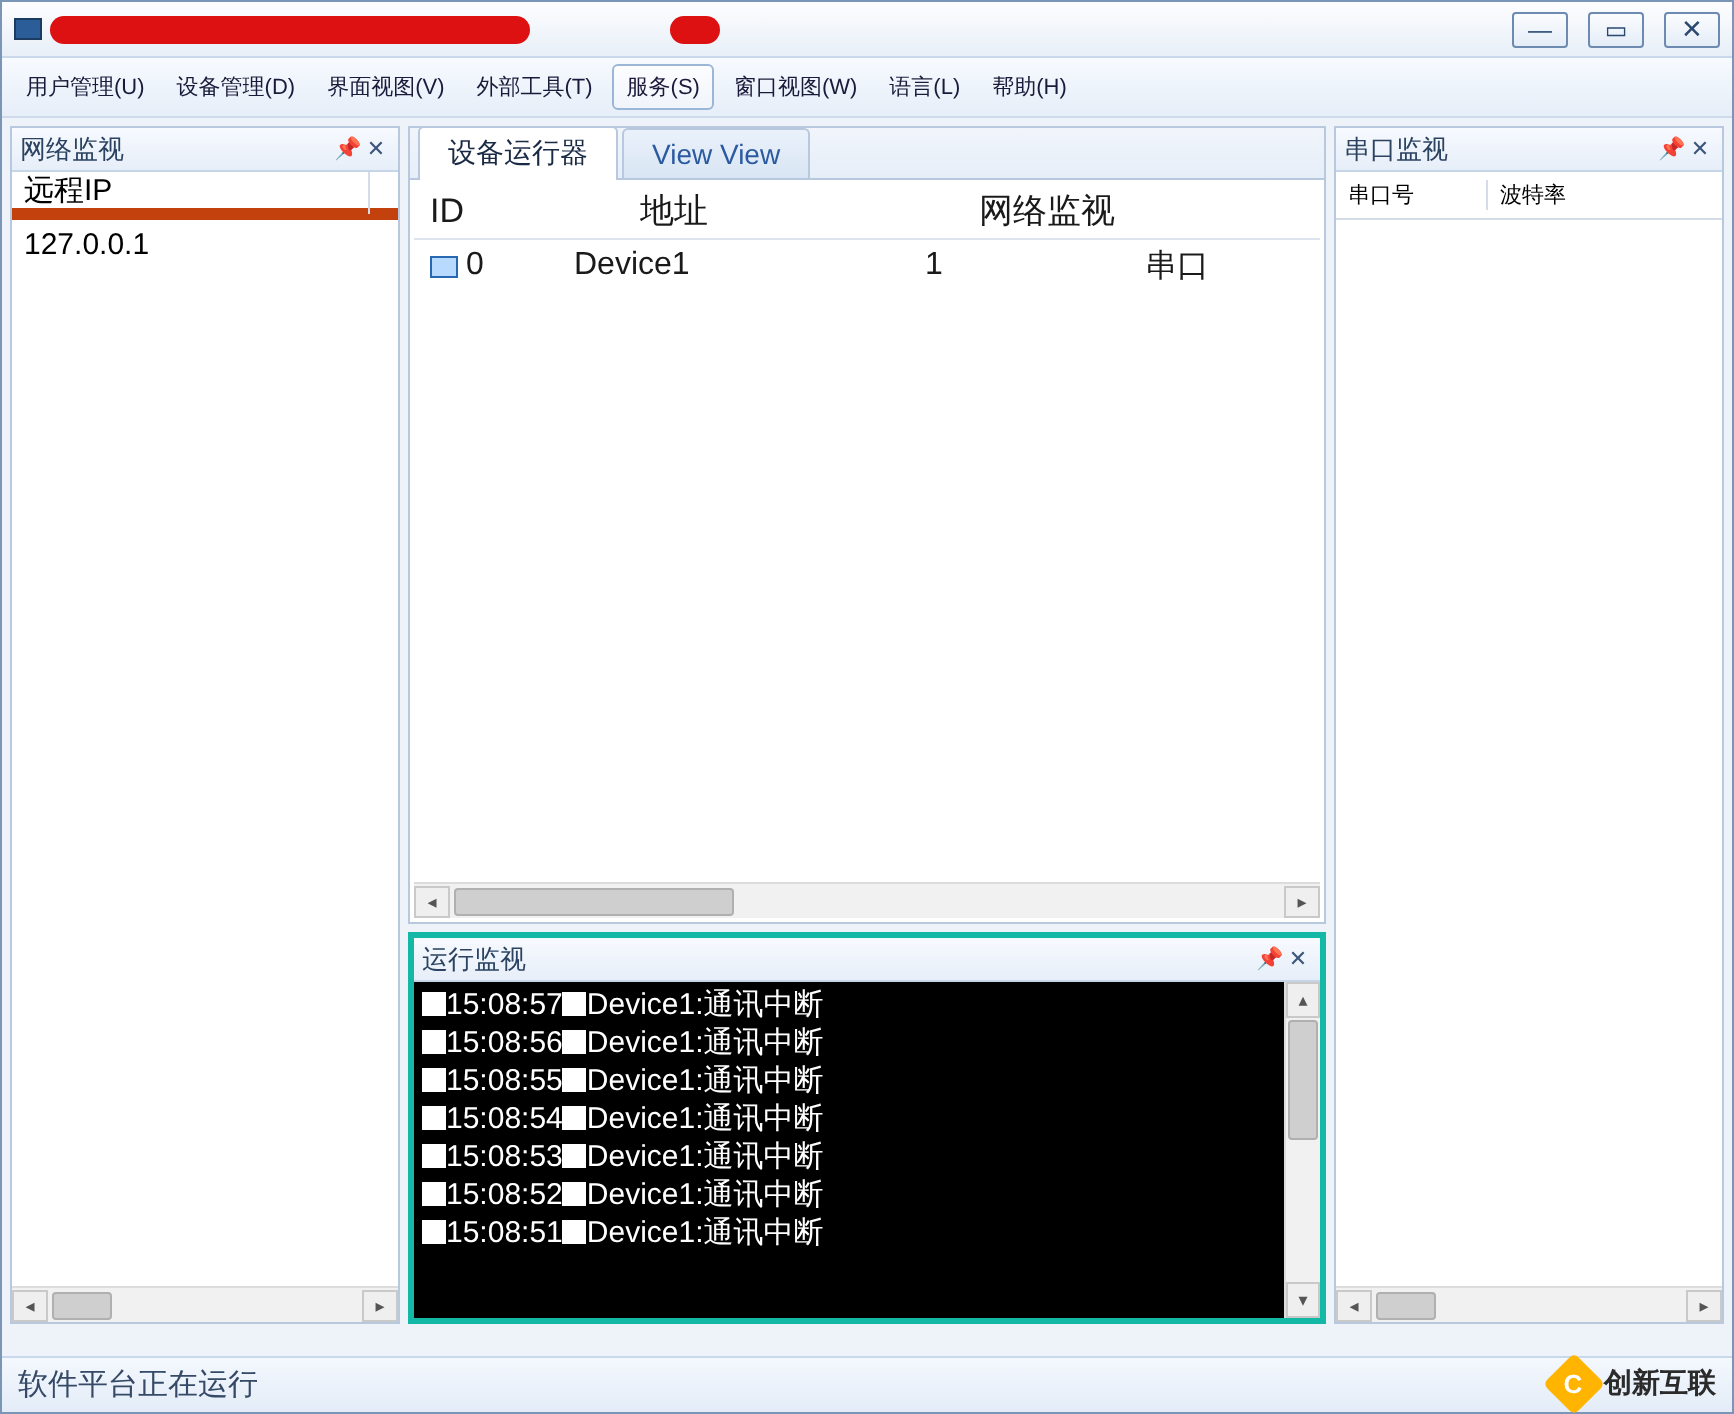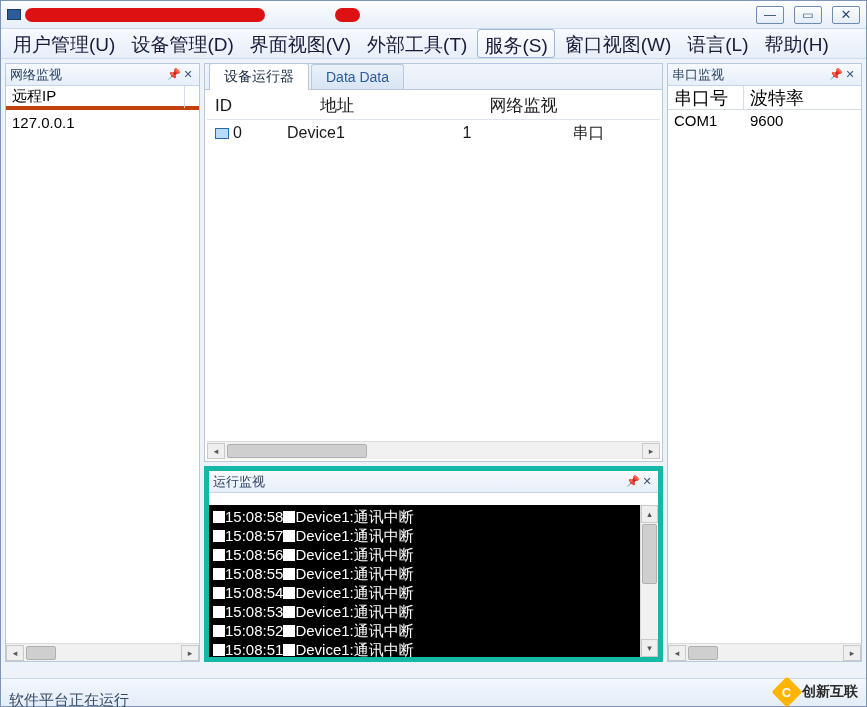--- a/index.html
+++ b/index.html
@@ -12,38 +12,38 @@
   .title-icon { width: 14px; height: 11px; background: #2b5d99; border: 1px solid #1b3b61; margin-right: 6px; }
   .redact { height: 14px; background: #d11; border-radius: 7px; }
   .redact.r1 { width: 240px; margin-left:-2px;}
   .redact-space { width: 70px; }
   .redact.r2 { width: 25px; }
   .win-controls { margin-left: auto; display: flex; gap: 10px; }
   .win-btn { width: 28px; height: 18px; border: 1px solid #6d8bb0; border-radius: 2px; background: linear-gradient(#fbfcfe,#e4edf7); display:flex; align-items:center; justify-content:center; font-size: 12px; color:#2b4a73; cursor:pointer;}
   .win-btn.close { font-size: 13px; }
 
   
-  .menubar { height: 30px; background: linear-gradient(#f7faff,#e6eef8); display: flex; padding: 0 6px; gap: 4px; border-bottom:1px solid #cfdbeb; font-size: 19px; color:#1a1a3a;}
+  .menubar { height: 30px; background: linear-gradient(#f7faff,#e6eef8); display: flex; align-items: center; padding: 0 6px; gap: 4px; border-bottom:1px solid #cfdbeb; font-size: 11px; color:#1a1a3a;}
   .menu-item { padding: 3px 6px; cursor:pointer; }
   .menu-item.selected { border: 1px solid #9cb6d8; border-radius: 3px; background: linear-gradient(#fdfdff,#f0f5fb); }
 
   
   .mainarea { flex: 1; display: flex; background: #eef2f9; padding: 4px 4px 16px 4px; gap: 4px; overflow:hidden;}
   .panel { background: #fff; border: 1px solid #b8c8de; display:flex; flex-direction:column; }
   .panel-head { height: 22px; background: linear-gradient(#f7faff,#e6eef8); border-bottom:1px solid #c7d5e8; display:flex; align-items:center; padding:0 4px; font-size:13px; color:#2b4260;}
   .panel-head .spacer { flex:1; }
   .panel-head .pin, .panel-head .x { width:14px; text-align:center; font-size:11px; color:#3b567a; cursor:pointer;}
 
   .left-panel { width: 195px; }
   .right-panel { width: 195px; }
   .center-col { flex:1; display:flex; flex-direction:column; gap:4px; }
 
   
   .left-grid { flex:1; overflow:hidden; }
-  .left-header { display:flex; height:24px; align-items:center; background:#fff; border-bottom:4px solid #c2410c; font-size:15px; }
+  .left-header { display:flex; height:24px; align-items:center; background:#fff; border-bottom:6px solid #c2410c; font-size:15px; }
   .left-header .col, .left-row .col { padding:2px 6px; }
   .left-header .c1 { flex:1; border-right:1px solid #d4dce8; }
   .left-header .c2 { width:14px; }
   .left-row { display:flex; font-size:15px; padding:2px 0;}
   .left-row .c1 { flex:1; padding-left:6px;}
 
   
   .tabs-panel { flex:1; background:#fff; border:1px solid #b8c8de; display:flex; flex-direction:column; overflow:hidden;}
   .tabstrip { height:26px; display:flex; align-items:flex-end; background: linear-gradient(#f1f5fb,#e6eef8); padding-left:4px; border-bottom:1px solid #b8c8de;}
   .tab { padding:4px 14px 4px 14px; font-size:14px; border:1px solid #b8c8de; border-bottom:none; margin-right:2px; border-top-left-radius:3px; border-top-right-radius:3px; cursor:pointer;}
@@ -60,41 +60,41 @@
   .dcol-addr { width:100px; text-align:center;}
   .dcol-type { flex:1; text-align:center;}
   .monitor-icon { width:14px; height:11px; background:#b8daff; border:1px solid #2867b2; display:inline-block;}
 
   .hscroll-track { height:18px; background:#f1f1f1; border-top:1px solid #dcdcdc; display:flex; align-items:center;}
   .hscroll-left, .hscroll-right { width:18px; height:16px; background:#efefef; border:1px solid #c9c9c9; display:flex; align-items:center; justify-content:center; font-size:9px; color:#555; cursor:pointer;}
   .hscroll-right { margin-left:auto;}
   .hscroll-thumb { height:14px; background:#cfcfcf; border:1px solid #b0b0b0; border-radius:2px;}
 
   
-  .log-panel { height:196px; background:#fff; border:5px solid #14b8a6; display:flex; flex-direction:column;gap:12px;}
+  .log-panel { height:196px; background:#fff; border:3px solid #14b8a6; display:flex; flex-direction:column;}
   .log-body-wrap { flex:1; display:flex; overflow:hidden;}
   .log-body { flex:1; background:#000; color:#fff; font-family:"NSimSun","SimSun",monospace; font-size:15px; line-height:19px; padding:2px 4px; overflow:hidden; white-space:nowrap;}
   .vscroll { width:18px; background:#f1f1f1; border-left:1px solid #dcdcdc; display:flex; flex-direction:column;}
   .vscroll .arrow { height:18px; background:#efefef; border:1px solid #c9c9c9; display:flex; align-items:center; justify-content:center; font-size:9px; color:#555; cursor:pointer;}
   .vscroll .thumb { background:#cfcfcf; border:1px solid #b0b0b0; border-radius:2px; margin:1px;}
   .vscroll .track { flex:1;}
 
   .blk { display:inline-block; width:12px; height:12px; background:#fff; vertical-align:-1px;}
 
   
   .right-grid { flex:1; overflow:hidden; }
-  .rg-head { display:flex; height:24px; align-items:center; font-size:18px; border-bottom:1px solid #d4dce8;}
+  .rg-head { display:flex; height:24px; align-items:center; font-size:11px; border-bottom:1px solid #d4dce8;}
   .rg-head .rc1 { width:76px; padding-left:6px; border-right:1px solid #d4dce8;}
   .rg-head .rc2 { flex:1; padding-left:6px;}
   .rg-row { display:flex; font-size:15px; padding:2px 0;}
   .rg-row .rc1 { width:76px; padding-left:6px;}
   .rg-row .rc2 { flex:1; padding-left:6px;}
 
   
-  .statusbar { height:28px; background: linear-gradient(#f4f8fe,#e3ecf7); border-top:1px solid #c9d8ea; display:flex; align-items:flex-start; padding:12px 8px; font-size:15px; color:#364a68; position:relative;}
+  .statusbar { height:28px; background: linear-gradient(#f4f8fe,#e3ecf7); border-top:1px solid #c9d8ea; display:flex; align-items:center; padding:12px 8px; font-size:15px; color:#364a68; position:relative;}
   .brand-logo { position:absolute; right:8px; bottom:3px; display:flex; align-items:center; gap:4px; font-size:14px; color:#2b2b2b; font-weight:bold;}
   .cx-badge { width:22px; height:22px; background:#ffb400; border-radius:3px; transform:rotate(45deg); display:flex; align-items:center; justify-content:center;}
   .cx-badge span { transform:rotate(-45deg); color:#fff; font-size:13px; font-weight:bold;}
 
   
   .panel .hscroll-track.mini .hscroll-thumb { width:30px; margin-left:2px;}
 </style>
 </head>
 <body>
 
@@ -148,21 +148,21 @@
         <div class="hscroll-thumb"></div>
         <div class="hscroll-right">▸</div>
       </div>
     </div>
 
     <div class="center-col">
 
       <div class="tabs-panel">
         <div class="tabstrip" id="tabstrip">
             <div class="tab active">设备运行器</div>
-            <div class="tab inactive">Data Data</div>
+            <div class="tab inactive">View View</div>
           </div>
         <div class="dev-grid-wrap">
           <div class="dev-head-row">
             <div class="dh dcol-id">ID</div>
             <div class="dh dcol-addr">地址</div>
             <div class="dh dcol-type">网络监视</div>
           </div>
           <div id="dev-rows" style="flex:1;">
               <div class="dev-row">
                 <div class="dcol-id"><span class="monitor-icon"></span> 0</div>
@@ -181,21 +181,20 @@
 
       <div class="log-panel">
         <div class="panel-head">
           <span>运行监视</span>
           <span class="spacer"></span>
           <span class="pin">📌</span>
           <span class="x">✕</span>
         </div>
         <div class="log-body-wrap">
           <div class="log-body" id="log-body">
-              <div><span class="blk"></span>15:08:58<span class="blk"></span>Device1:通讯中断</div>
               <div><span class="blk"></span>15:08:57<span class="blk"></span>Device1:通讯中断</div>
               <div><span class="blk"></span>15:08:56<span class="blk"></span>Device1:通讯中断</div>
               <div><span class="blk"></span>15:08:55<span class="blk"></span>Device1:通讯中断</div>
               <div><span class="blk"></span>15:08:54<span class="blk"></span>Device1:通讯中断</div>
               <div><span class="blk"></span>15:08:53<span class="blk"></span>Device1:通讯中断</div>
               <div><span class="blk"></span>15:08:52<span class="blk"></span>Device1:通讯中断</div>
               <div><span class="blk"></span>15:08:51<span class="blk"></span>Device1:通讯中断</div>
             </div>
           <div class="vscroll">
             <div class="arrow">▴</div>
@@ -213,26 +212,20 @@
         <span>串口监视</span>
         <span class="spacer"></span>
         <span class="pin">📌</span>
         <span class="x">✕</span>
       </div>
       <div class="right-grid">
         <div class="rg-head">
           <div class="rc1">串口号</div>
           <div class="rc2">波特率</div>
         </div>
-        <div id="right-rows">
-            <div class="rg-row">
-              <div class="rc1">COM1</div>
-              <div class="rc2">9600</div>
-            </div>
-          </div>
       </div>
       <div class="hscroll-track mini">
         <div class="hscroll-left">◂</div>
         <div class="hscroll-thumb"></div>
         <div class="hscroll-right">▸</div>
       </div>
     </div>
 
   </div>
 

